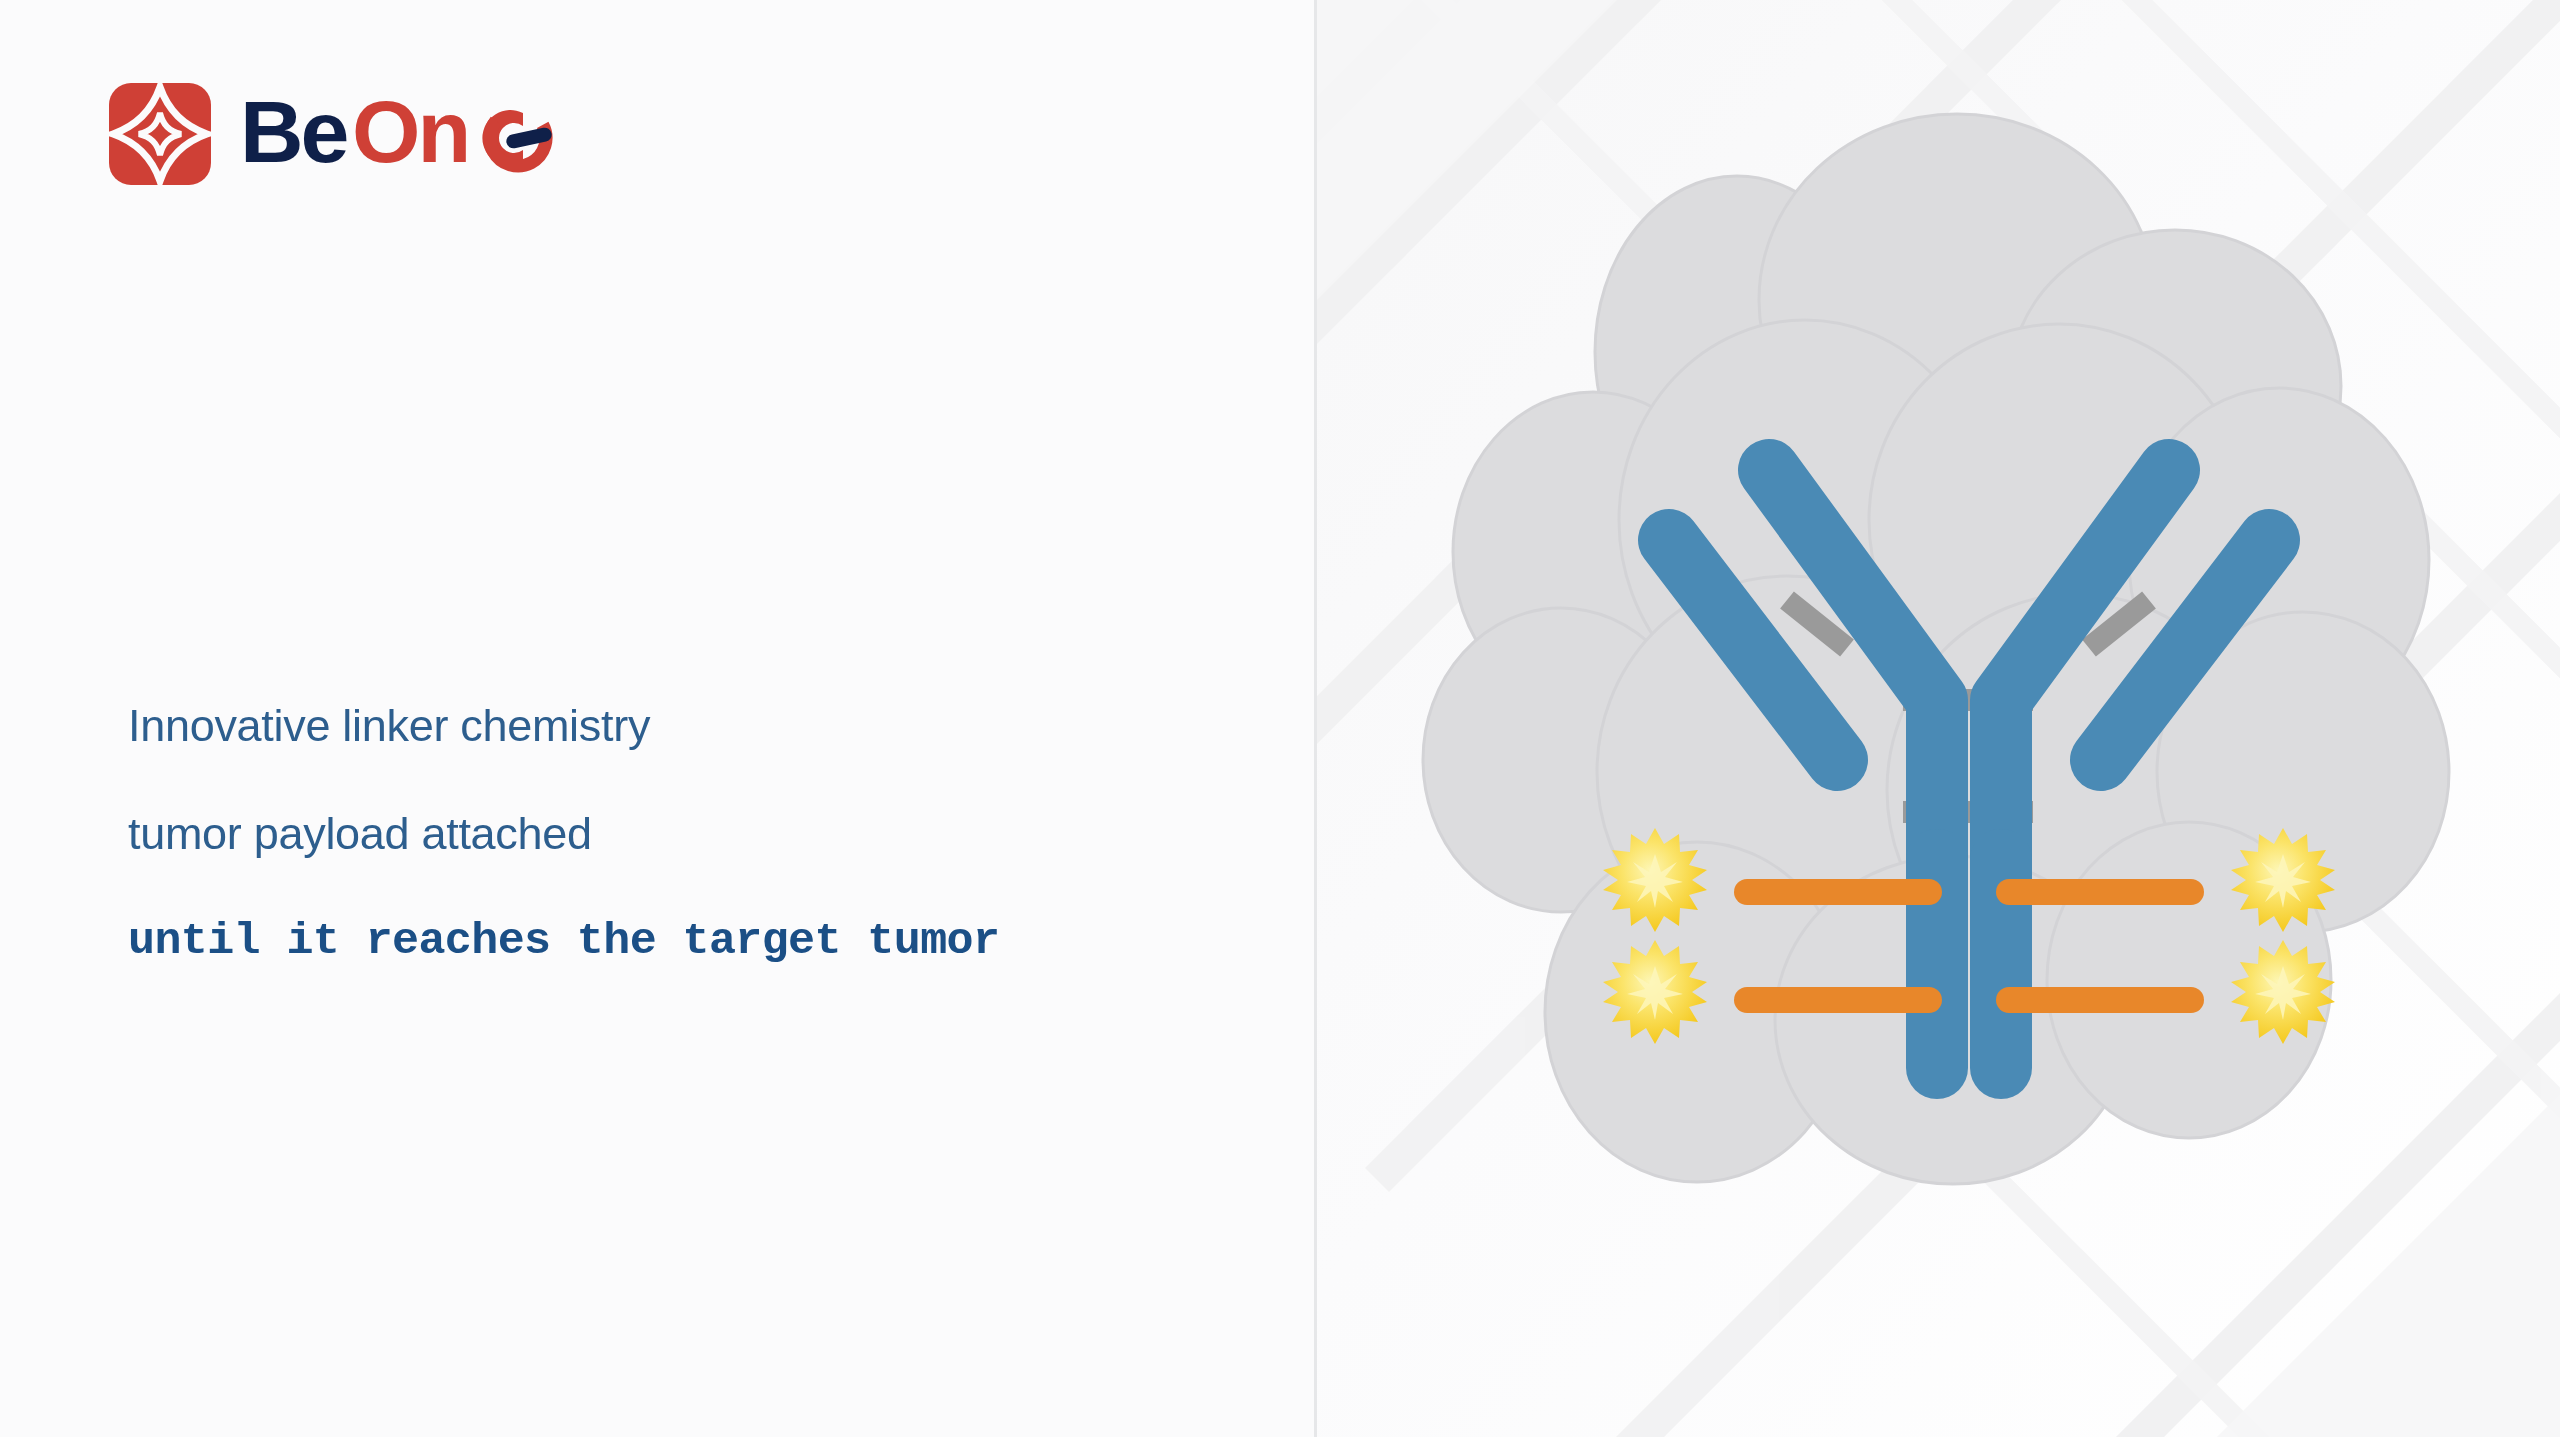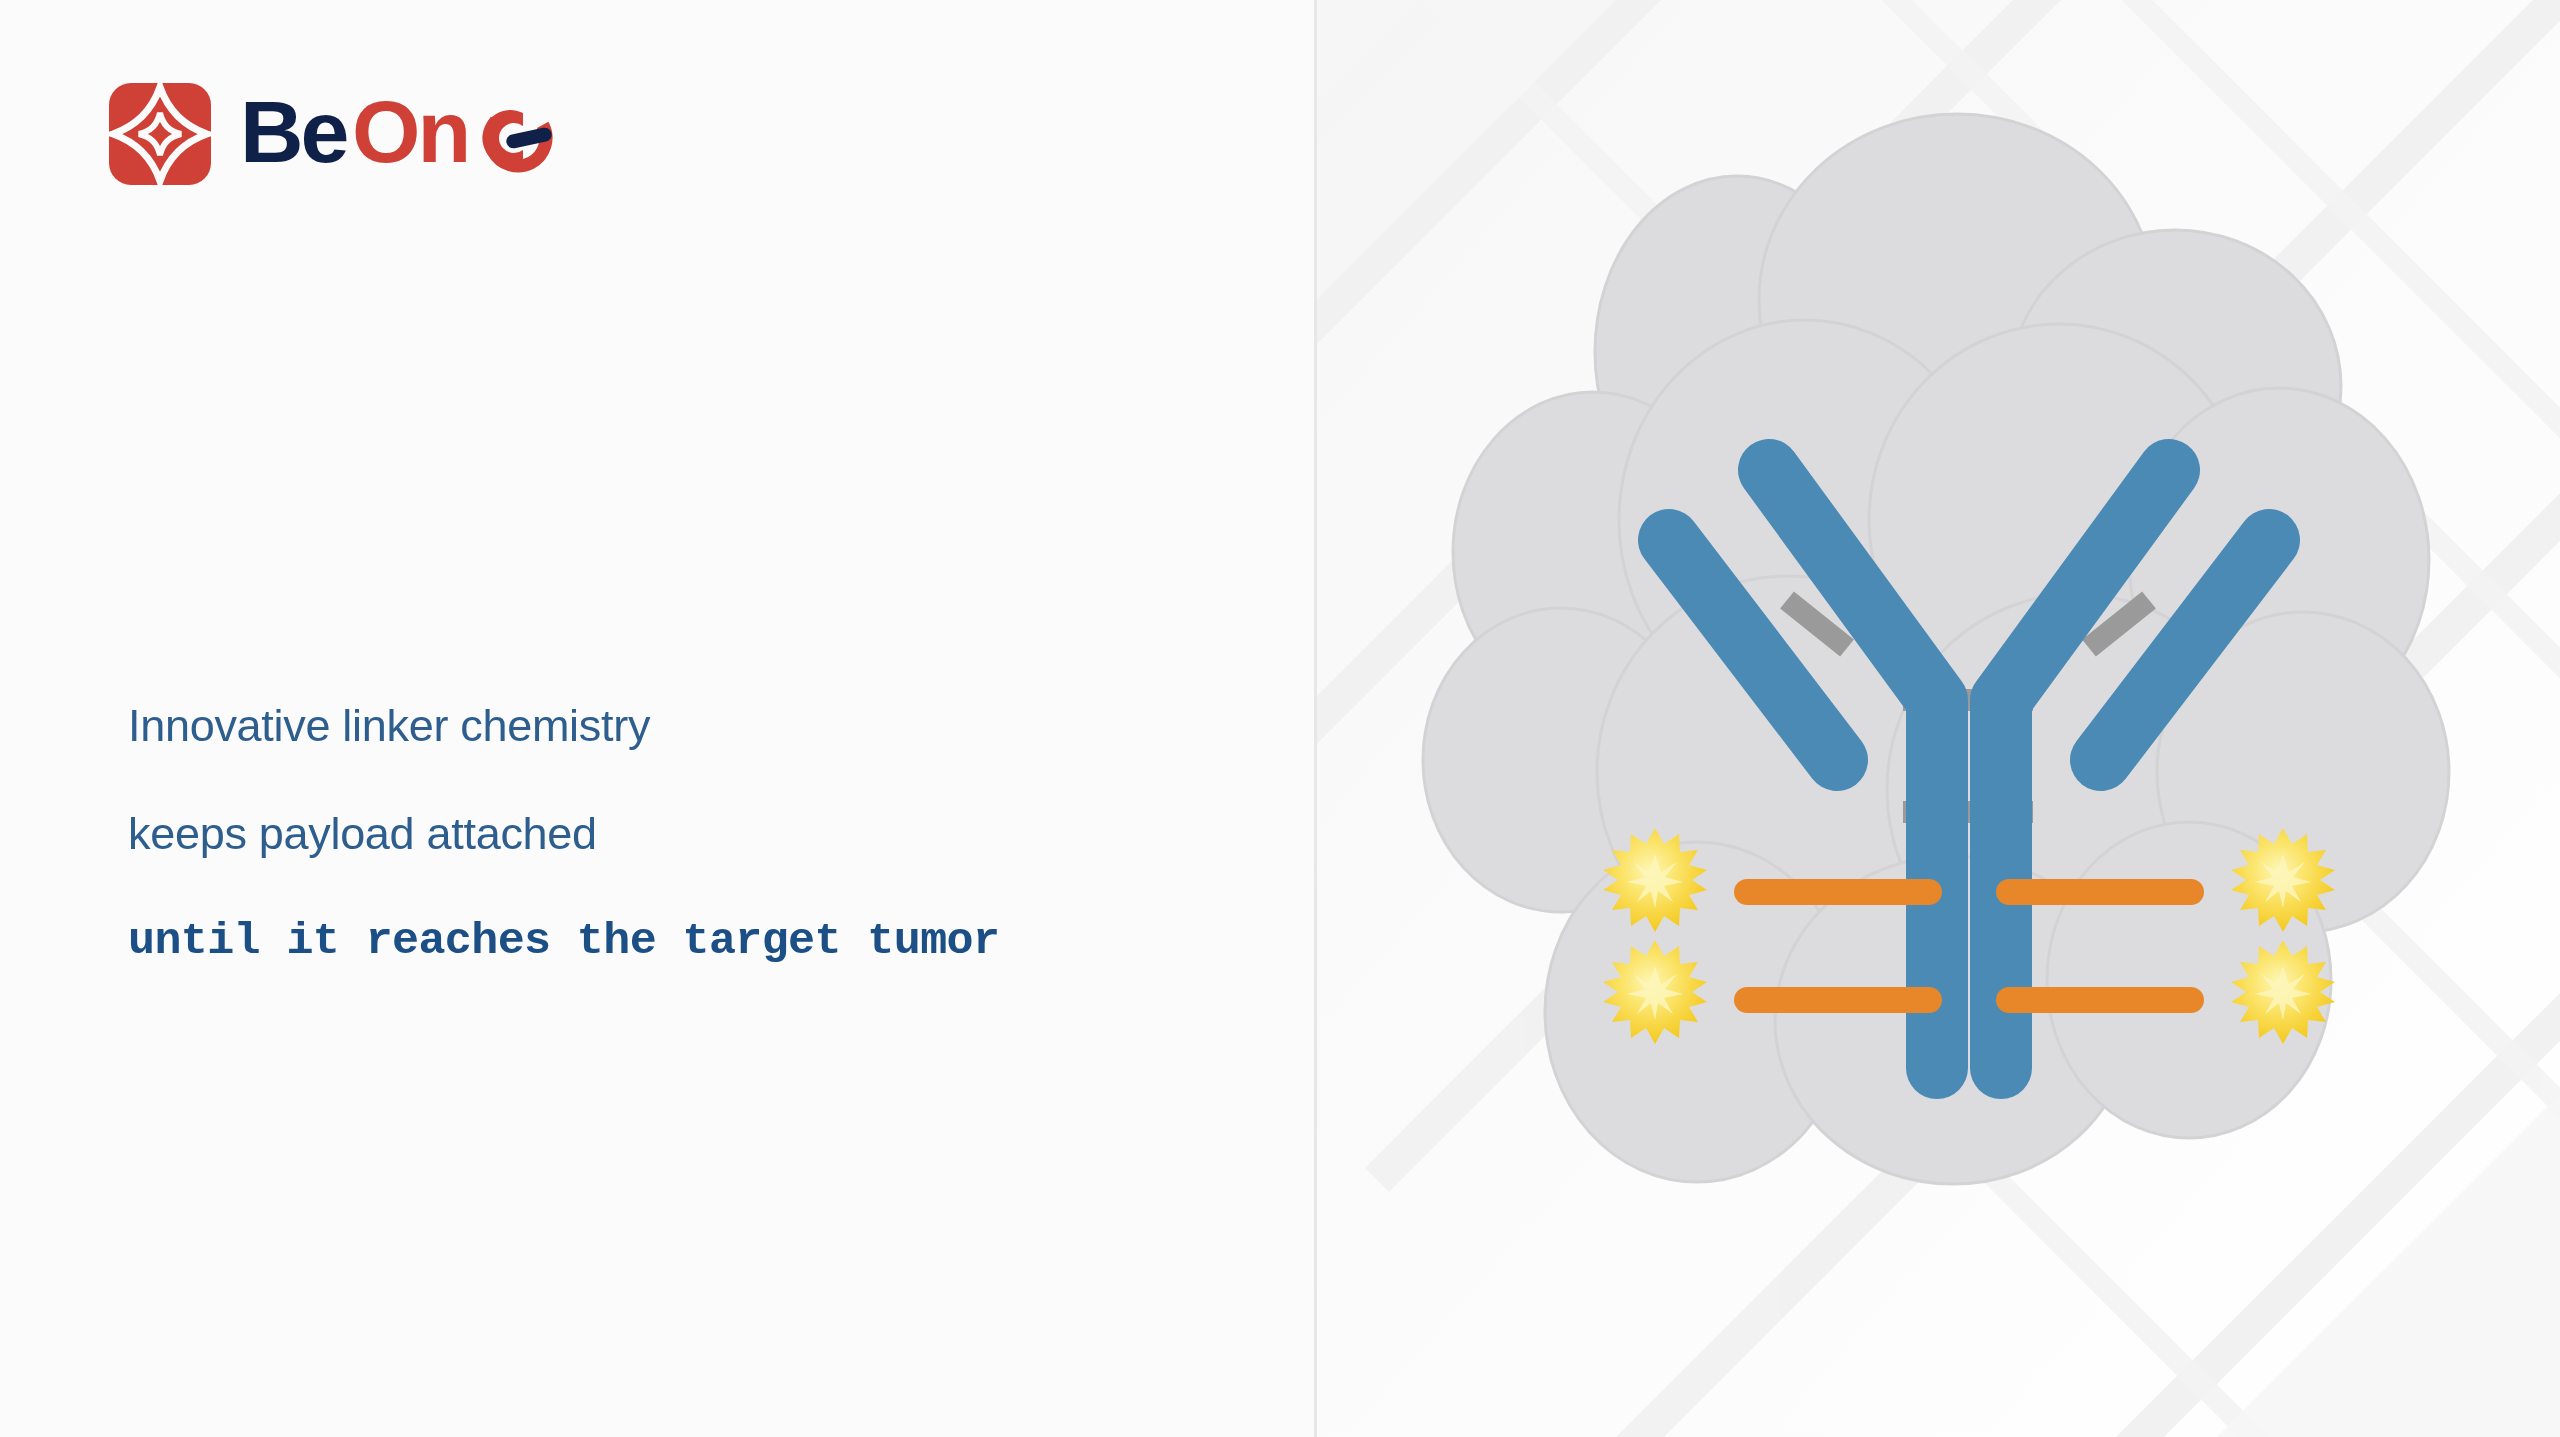--- a/index.html
+++ b/index.html
@@ -90,21 +90,21 @@
             <path d="M33 3 A 28 28 0 1 0 33 53 L 33 40 A 15 15 0 1 1 33 16 Z" fill="#cf4036"></path>
             <circle cx="28" cy="28" r="28" fill="none" stroke="#cf4036" stroke-width="13" stroke-dasharray="120 56" transform="rotate(-28 28 28)"></circle>
             <rect x="16" y="21" width="46" height="14" rx="7" fill="#0f2049" transform="rotate(-12 39 28)"></rect>
           </g>
         </svg>
       </div>
     </div>
 
     <div class="headline">
       <div class="ln">Innovative linker chemistry</div>
-      <div class="ln">keeps payload attached</div>
+      <div class="ln">tumor payload attached</div>
       <div class="ln bold">until it reaches the target tumor</div>
     </div>
   </div>
 
   <div class="divider"></div>
 
   <div class="right-panel">
 
     <svg class="bg-geo" viewBox="0 0 1243 1437" preserveAspectRatio="none" xmlns="http://www.w3.org/2000/svg" aria-hidden="true">
       <defs>

